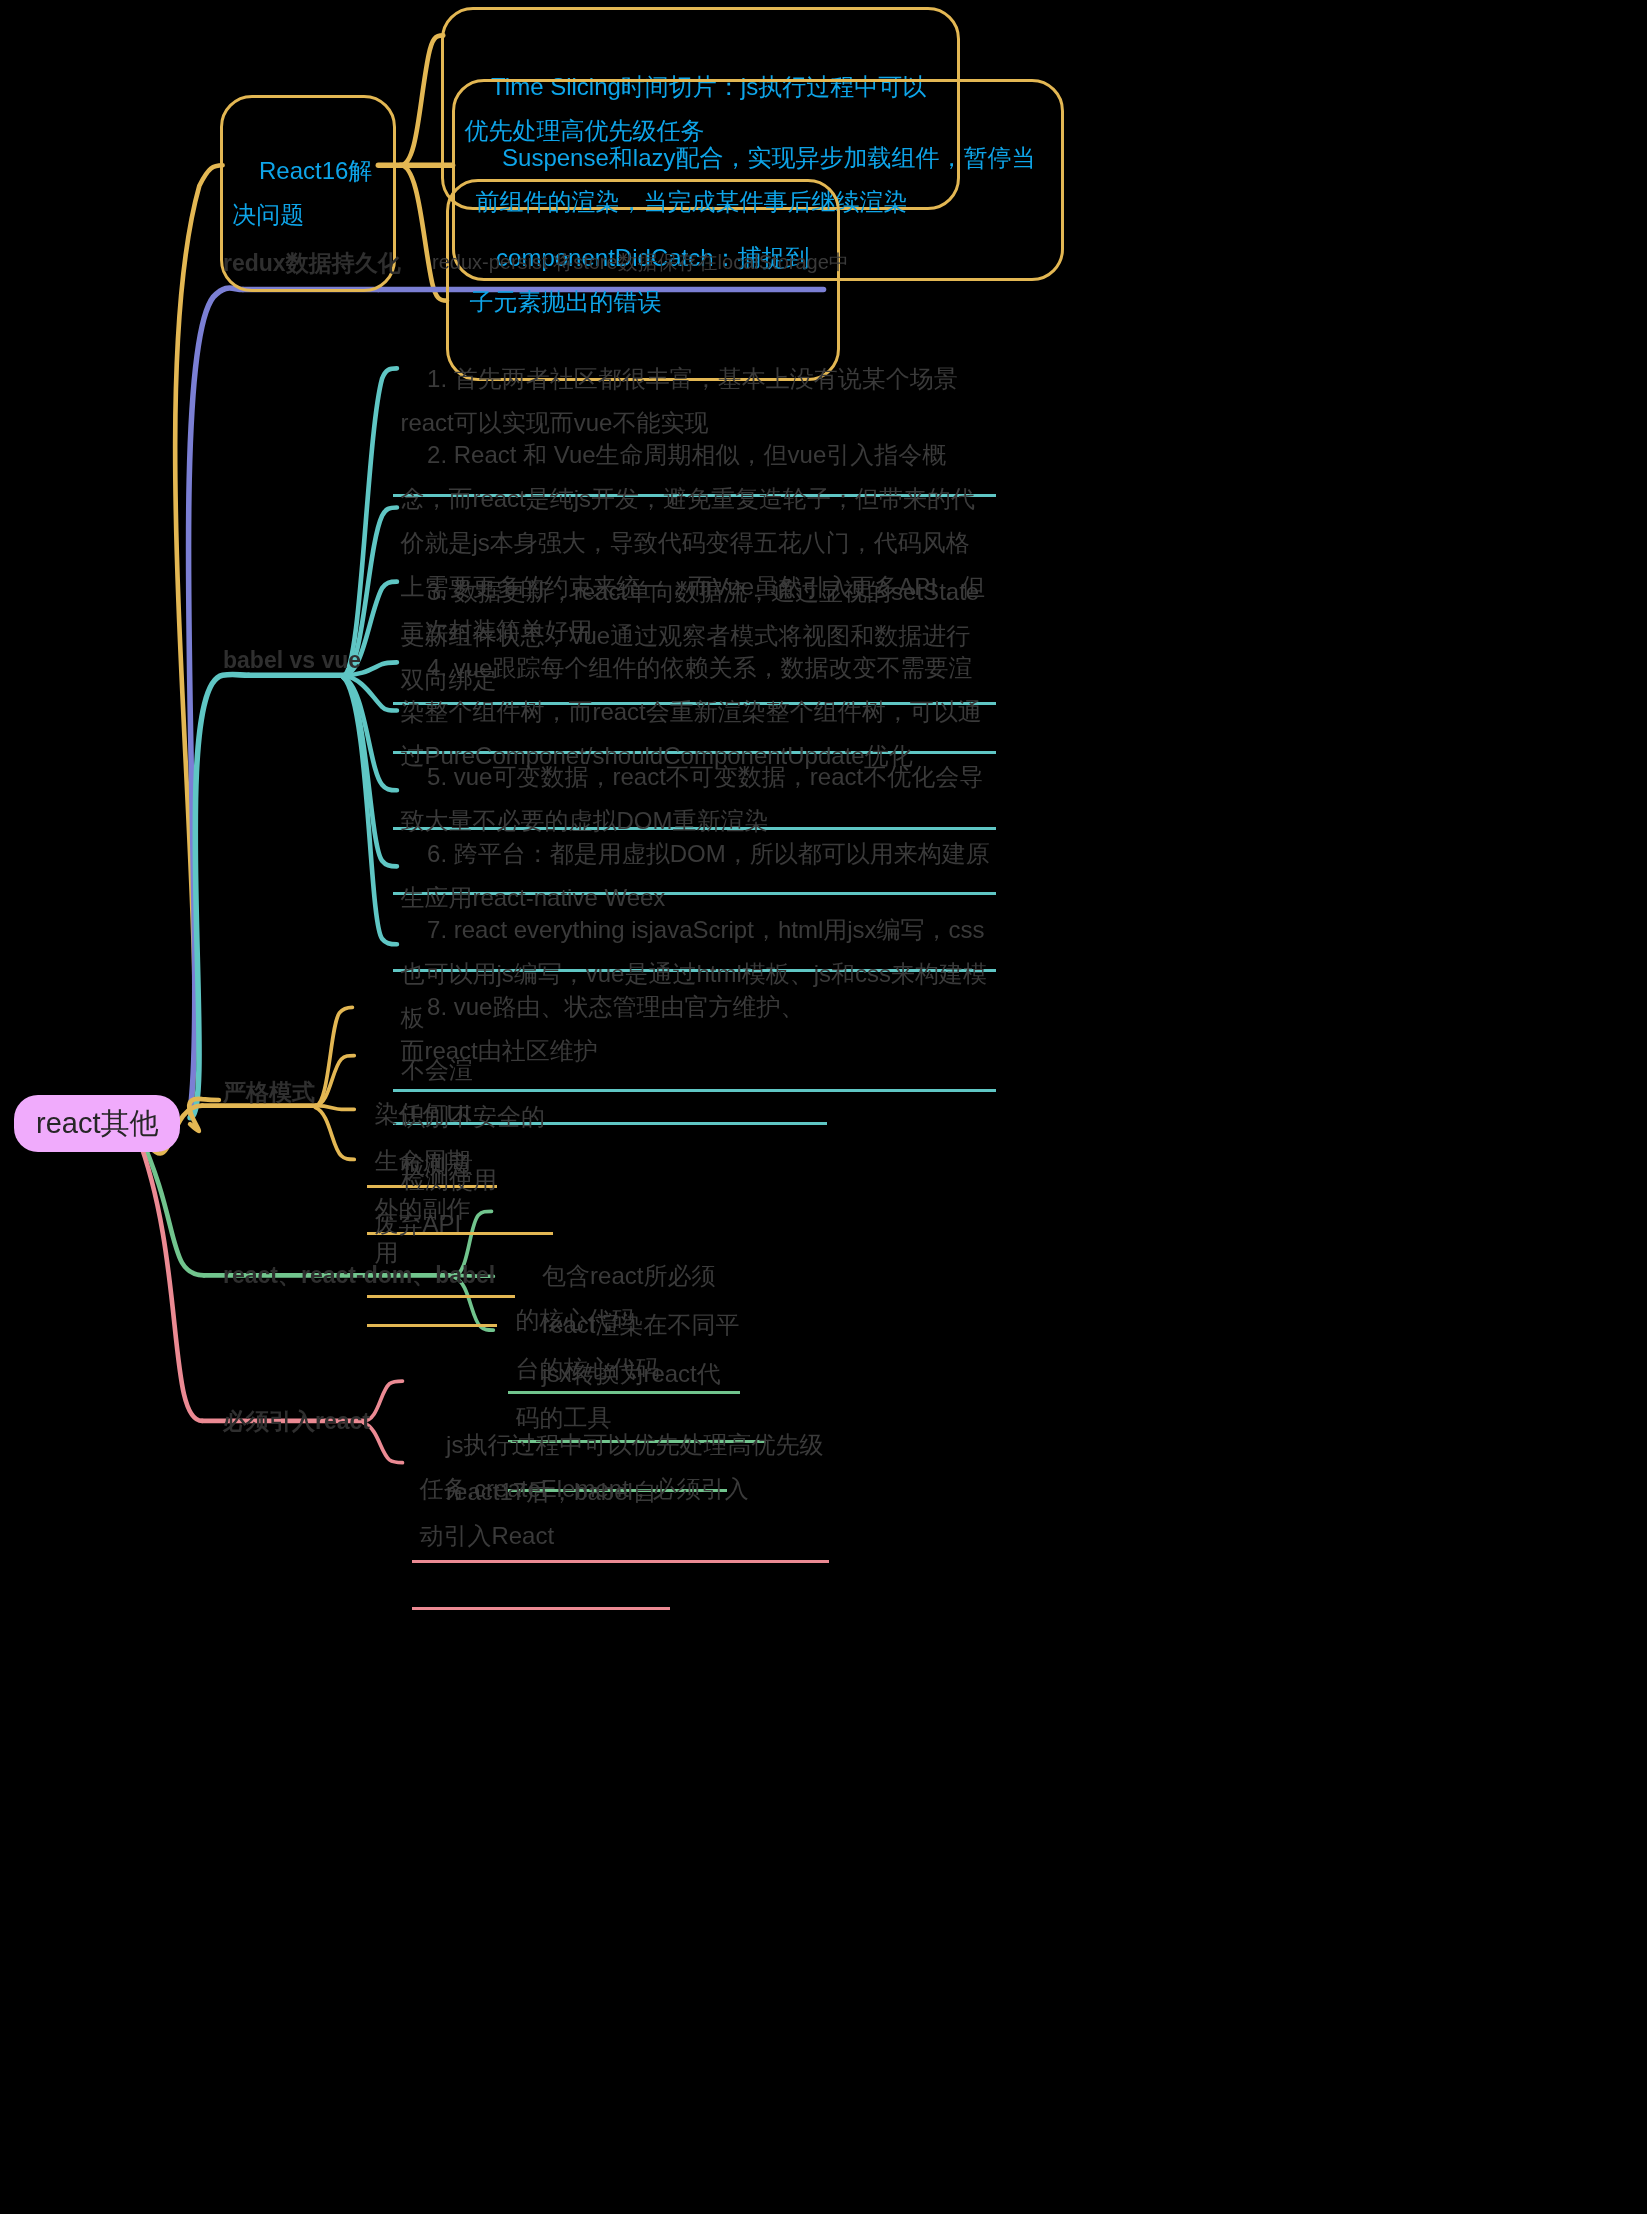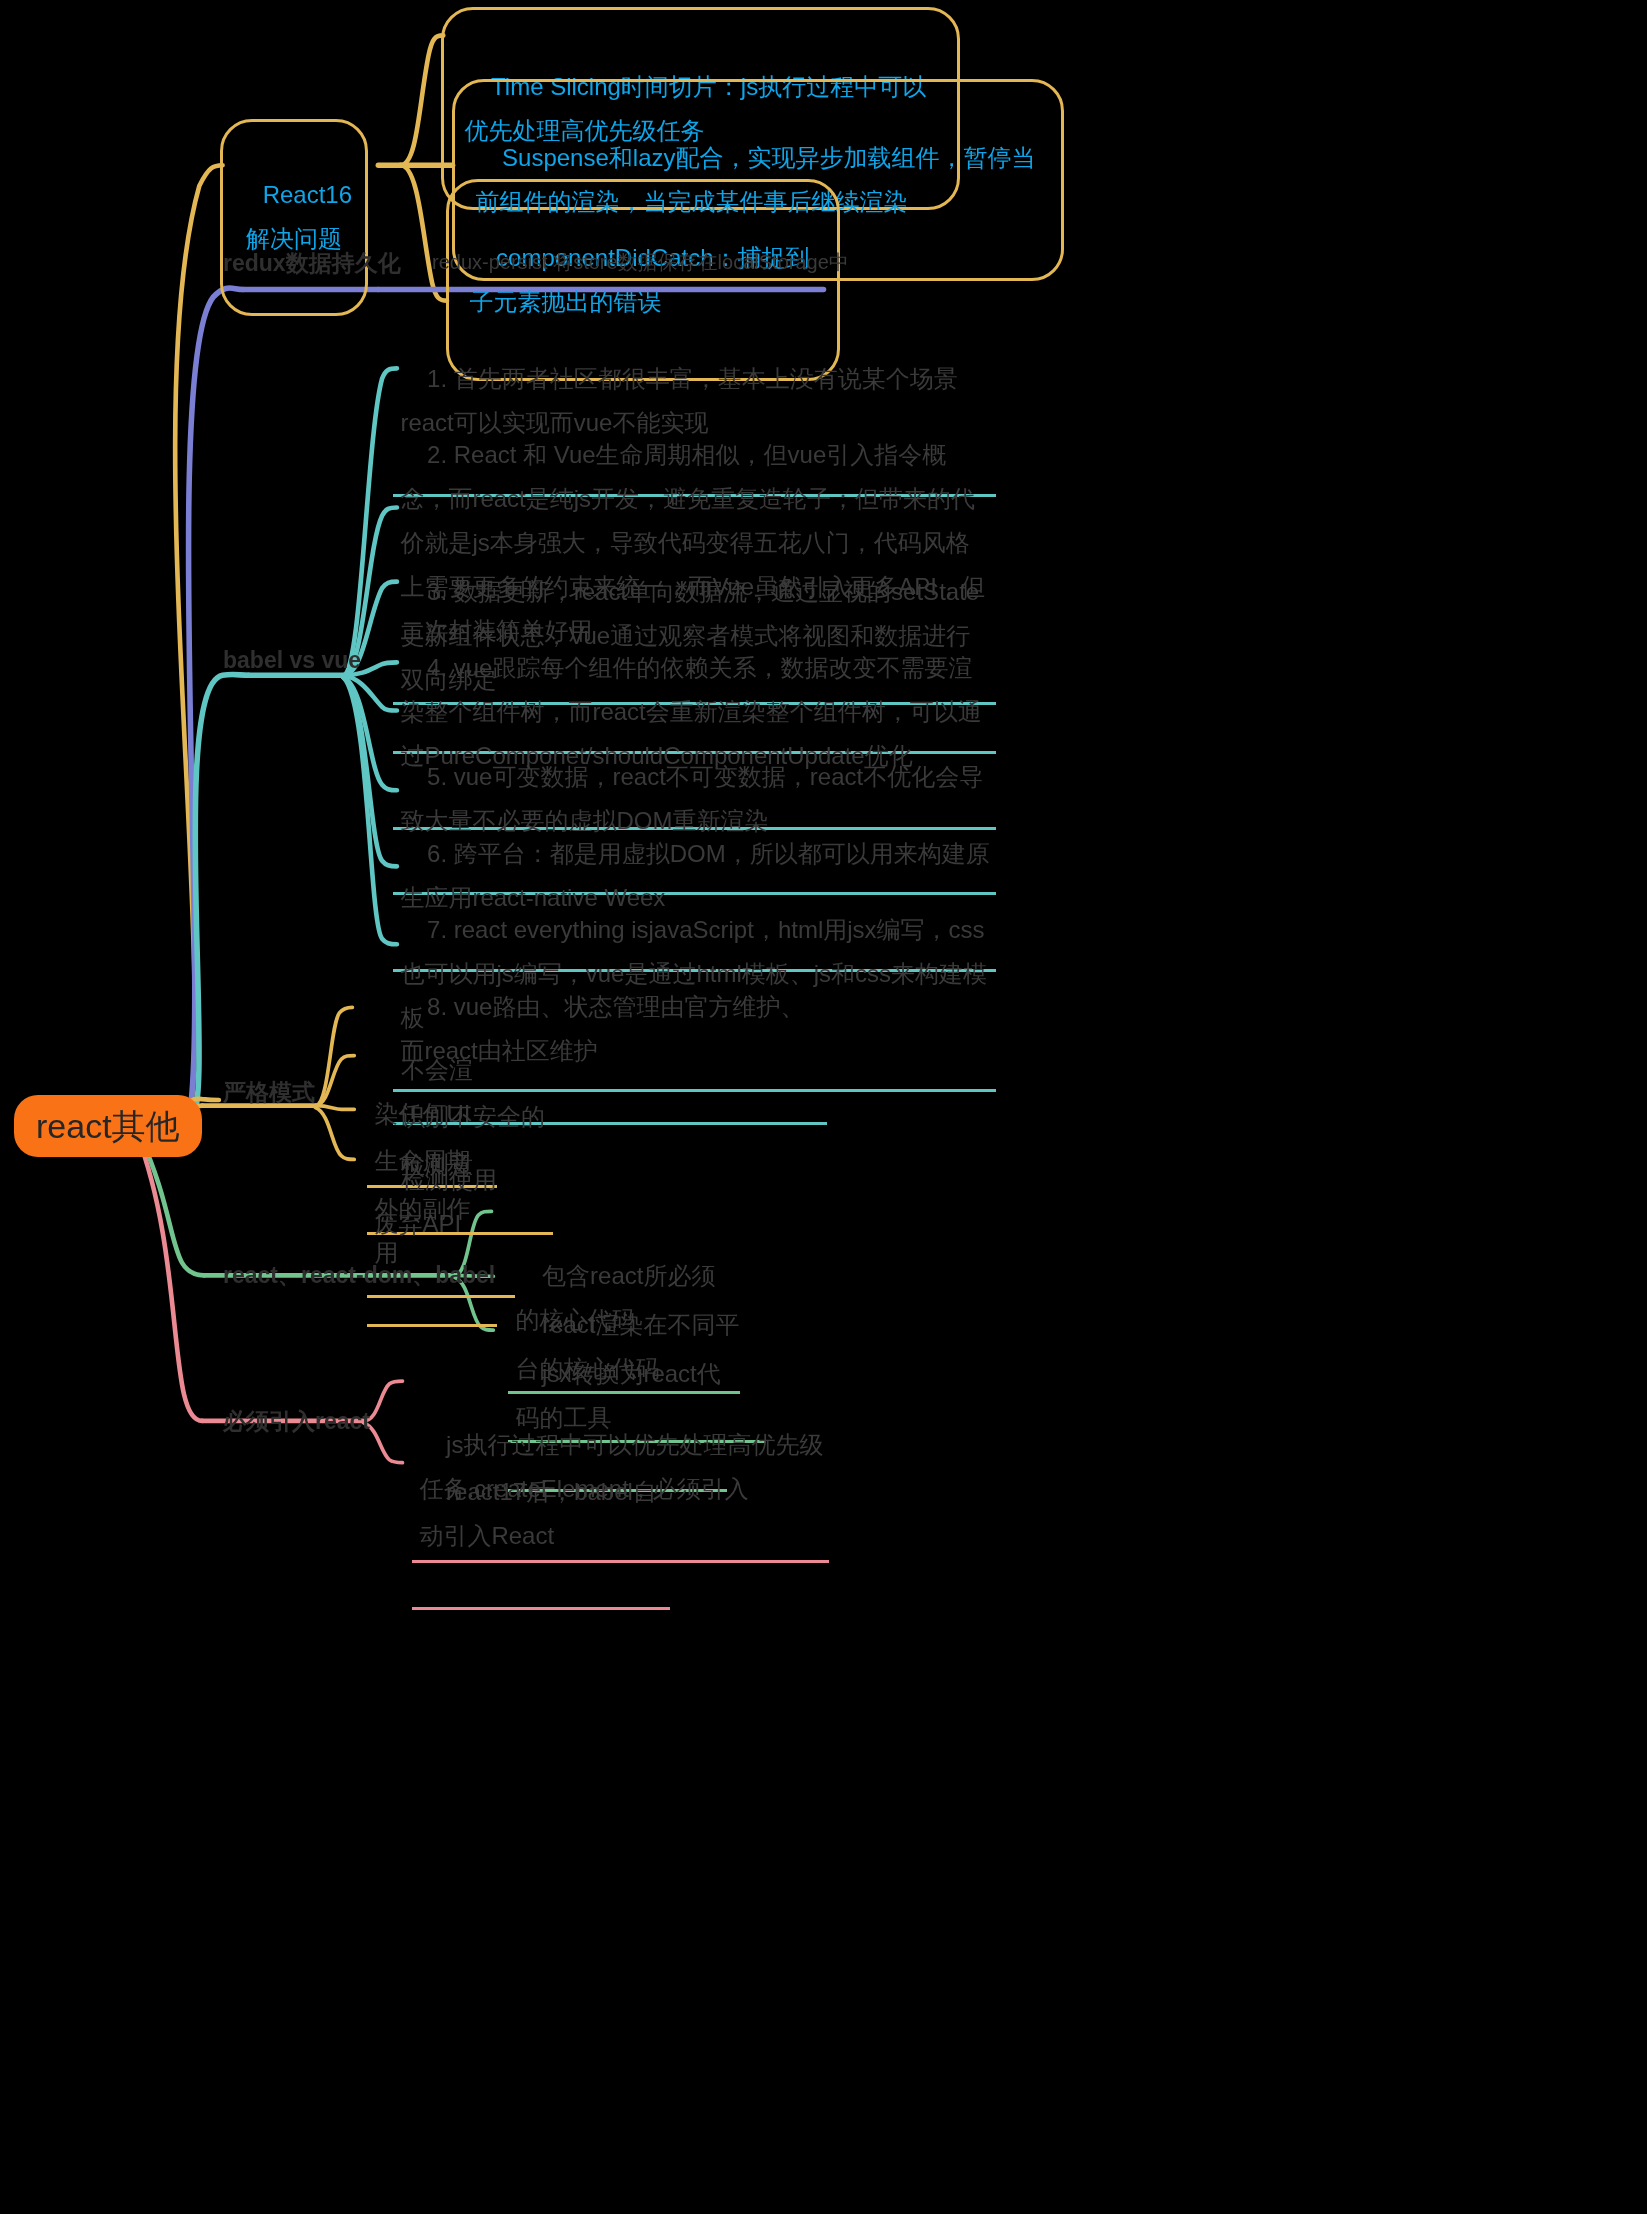--- a/index.html
+++ b/index.html
@@ -18,24 +18,24 @@
   }
   #links {
     position: absolute;
     left: 0; top: 0;
     width: 1647px; height: 2214px;
     pointer-events: none;
   }
   
   .root {
     position: absolute;
-    background: #f97316;
+    background: #f0abfc;
     color: #262626;
     border-radius: 24px;
-    font-size: 34px;
+    font-size: 29px;
     line-height: 1;
     padding: 14px 22px;
     white-space: nowrap;
   }
   .pill-gold {
     position: absolute;
     border: 3.7px solid #e3b753;
     border-radius: 32px;
     color: #0ea5e9;
     font-size: 24px;
@@ -125,21 +125,21 @@
     <path d="M 148 1224 C 200 1360 180 1532 218 1532" stroke="#eb8a93" stroke-width="5"></path>
     <path d="M 218 1532 L 392 1532" stroke="#eb8a93" stroke-width="5"></path>
     <path d="M 392 1532 C 408 1532 410 1500 420 1492 C 424 1489 428 1489 434 1489" stroke="#eb8a93" stroke-width="4"></path>
     <path d="M 392 1534 C 408 1540 410 1566 420 1574 C 424 1577 428 1577 434 1577" stroke="#eb8a93" stroke-width="4"></path>
   </svg>
 
   <div class="root" style="left:14px; top:1095px;">
     <span>react其他</span>
   </div>
 
-  <div class="pill-gold" style="left:220px; top:95px; width:148px; text-align:center; padding:7.4px 9.3px;margin-top:24px;">
+  <div class="pill-gold" style="left:220px; top:95px; width:176px; padding:7.4px 9.3px;">
     <span>React16解决问题</span>
   </div>
 
   <div class="pill-gold" style="left:441px; top:7.4px; width:519px;">
     <span>Time Slicing时间切片：js执行过程中可以优先处理高优先级任务</span>
   </div>
 
   <div class="pill-gold" style="left:452px; top:79px; width:612px;">
     <span>Suspense和lazy配合，实现异步加载组件，暂停当前组件的渲染，当完成某件事后继续渲染</span>
   </div>

